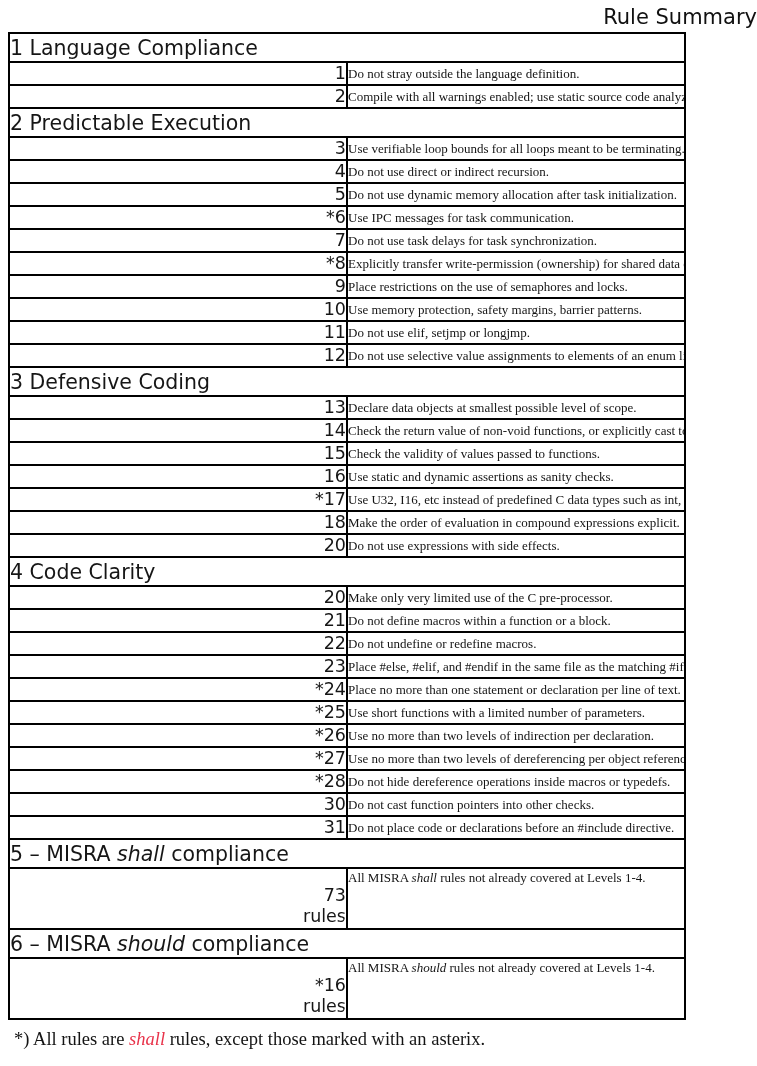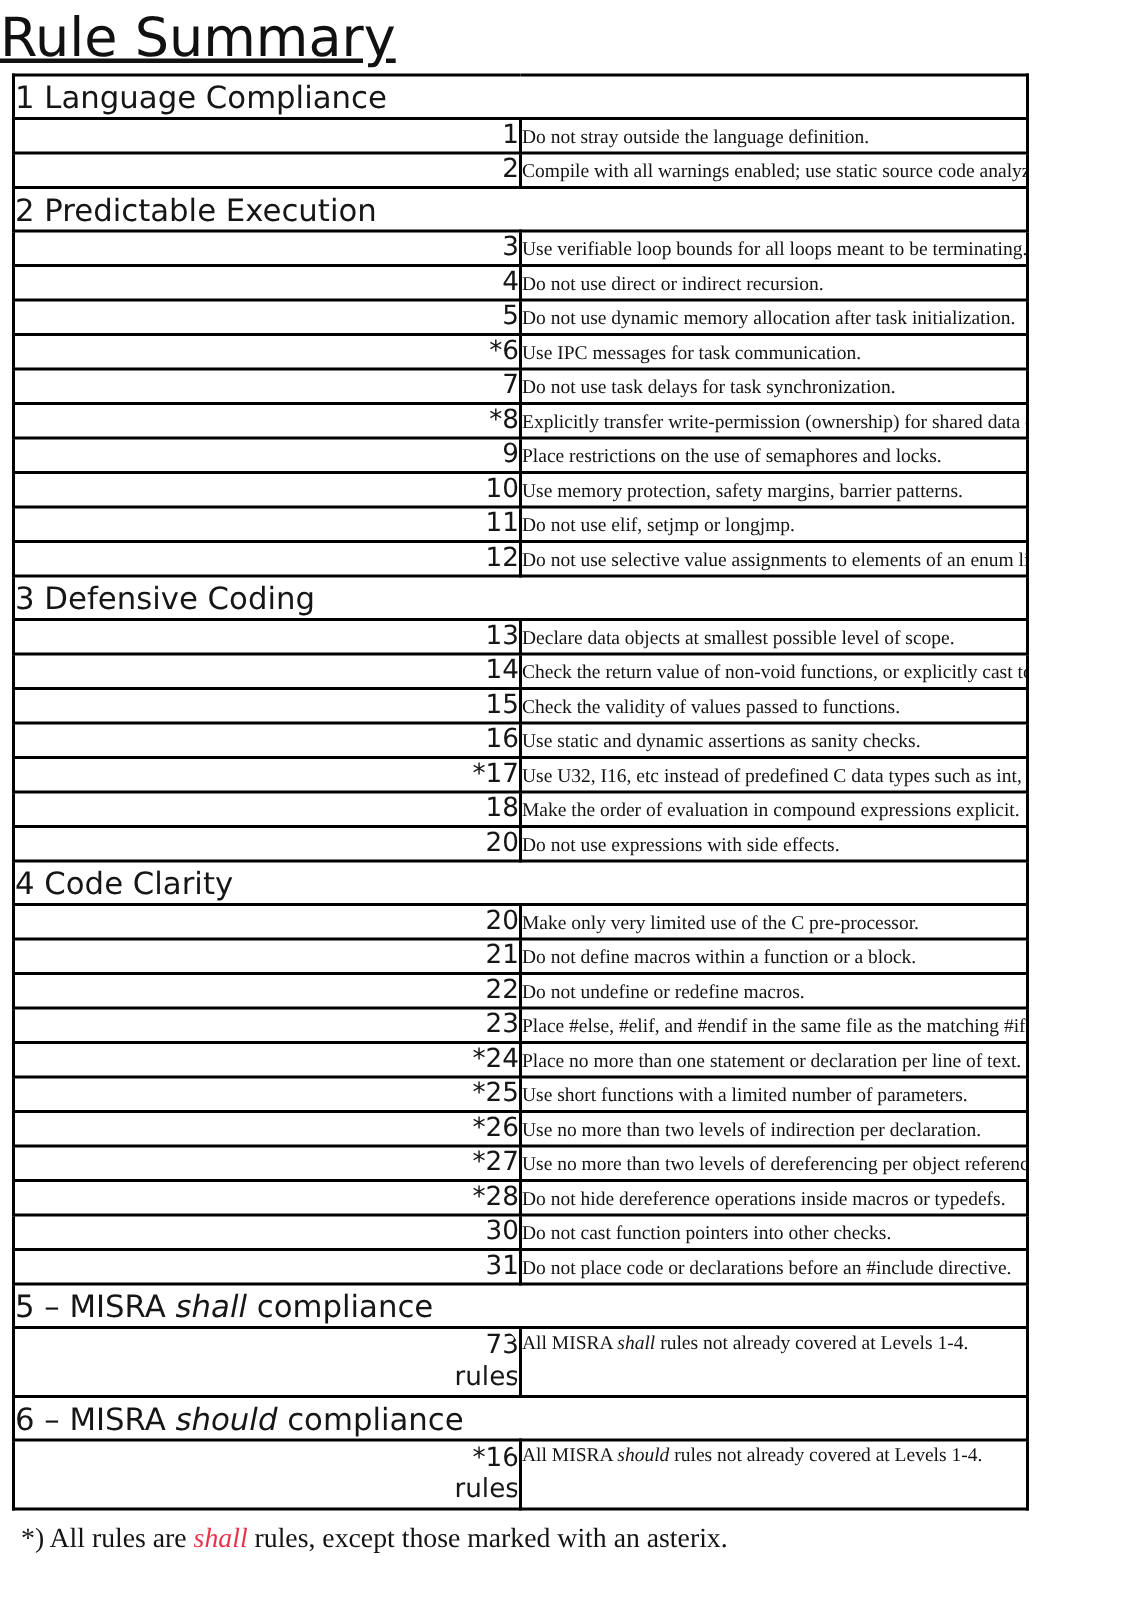--- a/index.html
+++ b/index.html
@@ -1,21 +1,21 @@
 <!DOCTYPE html>
 <html><head>
 <meta charset="utf-8">
 <style>
   html,body{margin:0;padding:0;}
   body{
     width:757px;height:1066px;background:#ffffff;color:#1a1a1a;
     font-family:"DejaVu Sans",sans-serif;overflow:hidden;
   }
   .title{
-    font-size:36px;line-height:1.15;text-align:left;margin:5px 0 3px 0;color:#111;text-decoration:underline;
+    font-size:21px;line-height:1.15;text-align:right;margin:5px 0 3px 0;color:#111;
   }
   table.rules{
     border-collapse:collapse;table-layout:fixed;
     margin:0 0 0 8px;width:678px;
   }
   table.rules td{
     border:2px solid #000;padding:0;overflow:hidden;
   }
   td.c-sec{
     font-family:"DejaVu Sans",sans-serif;
@@ -29,21 +29,21 @@
     padding:0 7px 0 0;
   }
   td.c-text{
     font-family:"Liberation Serif","DejaVu Serif",serif;
     font-size:13px;color:#141414;
     padding:0 4px 1px 10px;vertical-align:middle;
     white-space:nowrap;
   }
   tr.rule-row td{height:21px;}
   tr.rule2 td{height:43px;vertical-align:top;}
-  tr.rule2 td.c-num{padding-top:1px;border-radius:13px;}
+  tr.rule2 td.c-num{padding-top:16px;border-radius:13px;}
   tr.rule2 td.c-text{padding-top:1px;}
   .numline{line-height:21px;}
   .numline.l2:empty{display:none;}
   i.em{}
   .footnote{
     font-family:"Liberation Serif","DejaVu Serif",serif;
     font-size:18.5px;color:#141414;
     margin:9px 0 0 14px;white-space:nowrap;
   }
   .footnote i.em{color:var(--red,#e8334a);}

